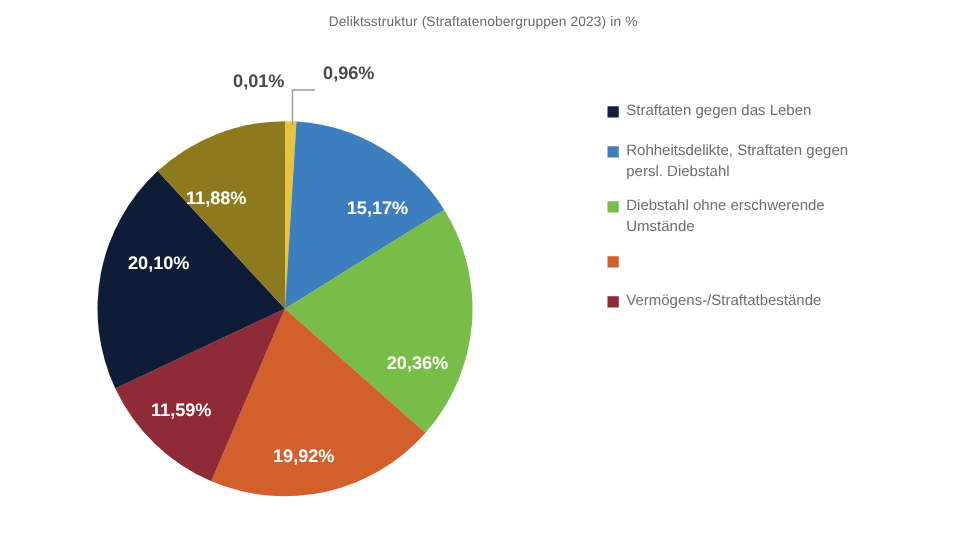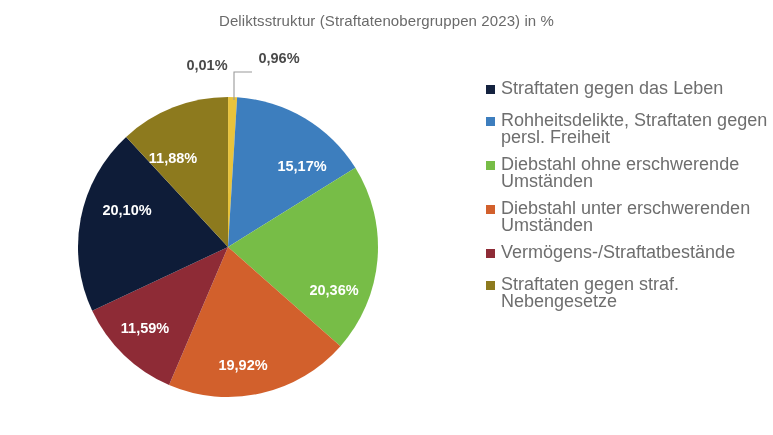--- a/index.html
+++ b/index.html
@@ -19,21 +19,21 @@
     left: 0; top: 0;
     width: 773px;
     height: 435px;
   }
   #chart-title {
     position: absolute;
     left: 0;
     top: 12px;
     width: 773px;
     text-align: center;
-    font-size: 15px;
+    font-size: 11px;
     color: #6a6a6a;
     letter-spacing: 0.1px;
     white-space: nowrap;
   }
   #pie-area {
     position: absolute;
     left: 28px;
     top: 48px;
     width: 420px;
     height: 380px;
@@ -73,21 +73,21 @@
     min-height: 22px;
   }
   .legend-swatch {
     width: 9px;
     height: 9px;
     flex: 0 0 9px;
     margin-top: 5px;
     margin-right: 6px;
   }
   .legend-text {
-    font-size: 18px;
+    font-size: 12px;
     color: #6e6e6e;
     line-height: 17px;
     white-space: pre-line;
   }
 </style>
 </head>
 <body>
 
 <div id="chart-root">
 
@@ -135,35 +135,29 @@
   </div>
 
   <div id="legend">
     <div class="legend-item">
       <span class="legend-swatch" style="background:#14223f"></span>
       <span class="legend-text">Straftaten gegen das Leben</span>
     </div>
     <div class="legend-item">
       <span class="legend-swatch" style="background:#3d7ebe"></span>
       <span class="legend-text">Rohheitsdelikte, Straftaten gegen
-persl. Freiheit</span>
+persl. Diebstahl</span>
     </div>
     <div class="legend-item">
       <span class="legend-swatch" style="background:#77bd47"></span>
       <span class="legend-text">Diebstahl ohne erschwerende
-Umständen</span>
+Umstände</span>
     </div>
     <div class="legend-item">
       <span class="legend-swatch" style="background:#d2602c"></span>
-      <span class="legend-text">Diebstahl unter erschwerenden
-Umständen</span>
     </div>
     <div class="legend-item">
       <span class="legend-swatch" style="background:#8e2b36"></span>
       <span class="legend-text">Vermögens-/Straftatbestände</span>
-    </div>
-    <div class="legend-item">
-      <span class="legend-swatch" style="background:#8d7a1e"></span>
-      <span class="legend-text">Straftaten gegen straf. Nebengesetze</span>
     </div>
   </div>
 
 </div>
 
 </body></html>

